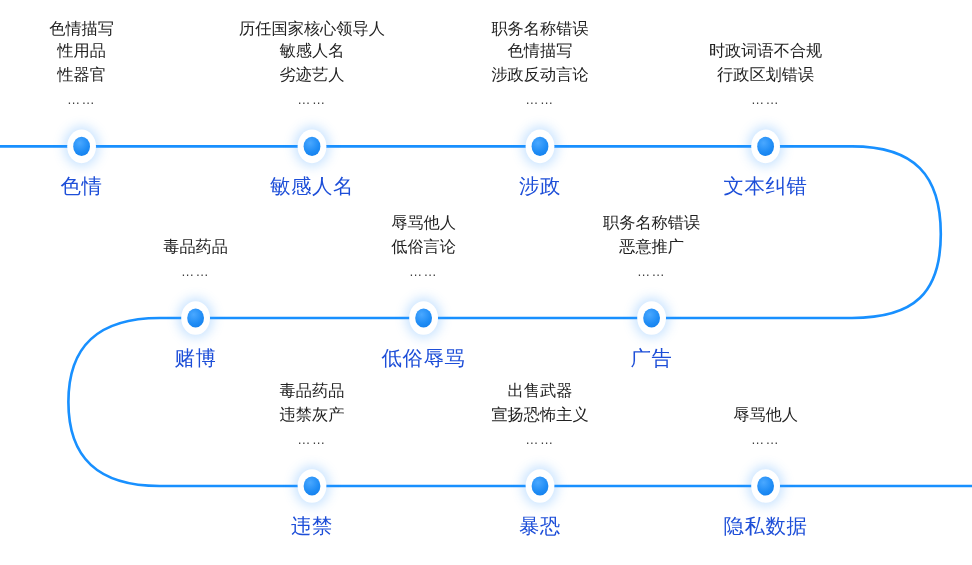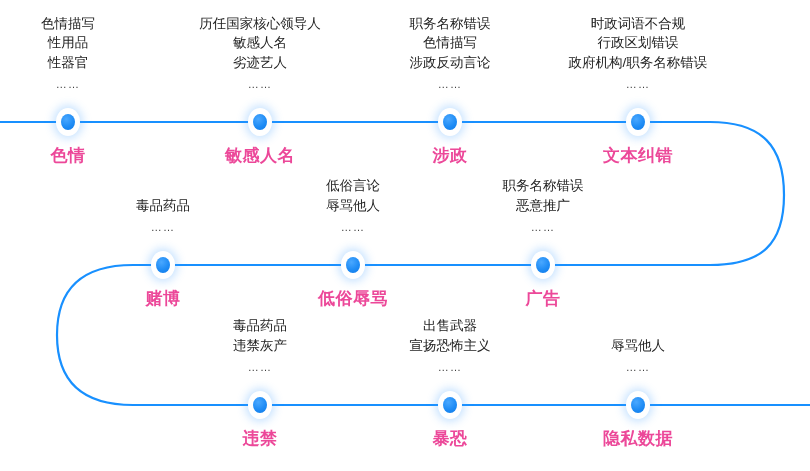--- a/index.html
+++ b/index.html
@@ -76,23 +76,23 @@
     height: 16px;
     border-radius: 50%;
     background: radial-gradient(circle at 38% 32%, #4aa8ff 0%, #1f8cf5 55%, #0f7ae8 100%);
   }
   .node-label {
     position: absolute;
     left: 0;
     top: 22px;
     transform: translateX(-50%);
     white-space: nowrap;
-    color: #ec4899;
+    color: #1d4ed8;
     font-size: 17px;
-    font-weight: bold;
+    font-weight: normal;
     letter-spacing: 0.5px;
   }
 </style>
 </head>
 <body>
 
 <div id="stage">
 
   <svg id="connector" viewBox="0 0 810 471" width="810" height="471" xmlns="http://www.w3.org/2000/svg">
     <path d="M 0 122
@@ -135,40 +135,39 @@
       <span class="node-ellipsis">……</span>
     </div>
     <div class="node-dot"></div>
     <div class="node-label">涉政</div>
   </div>
 
   <div class="node-group" style="left:638px; top:122px;">
     <div class="node-items">
       <span class="item-line">时政词语不合规</span>
       <span class="item-line">行政区划错误</span>
-      <span class="item-line">政府机构/职务名称错误</span>
       <span class="node-ellipsis">……</span>
     </div>
     <div class="node-dot"></div>
     <div class="node-label">文本纠错</div>
   </div>
 
   <div class="node-group" style="left:163px; top:265px;">
     <div class="node-items">
       <span class="item-line">毒品药品</span>
       <span class="node-ellipsis">……</span>
     </div>
     <div class="node-dot"></div>
     <div class="node-label">赌博</div>
   </div>
 
   <div class="node-group" style="left:353px; top:265px;">
     <div class="node-items">
+      <span class="item-line">辱骂他人</span>
       <span class="item-line">低俗言论</span>
-      <span class="item-line">辱骂他人</span>
       <span class="node-ellipsis">……</span>
     </div>
     <div class="node-dot"></div>
     <div class="node-label">低俗辱骂</div>
   </div>
 
   <div class="node-group" style="left:543px; top:265px;">
     <div class="node-items">
       <span class="item-line">职务名称错误</span>
       <span class="item-line">恶意推广</span>

